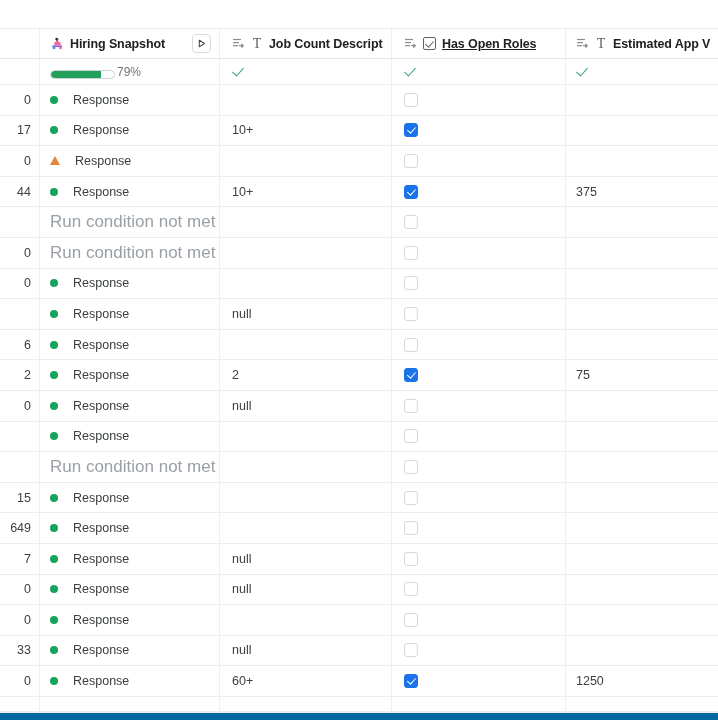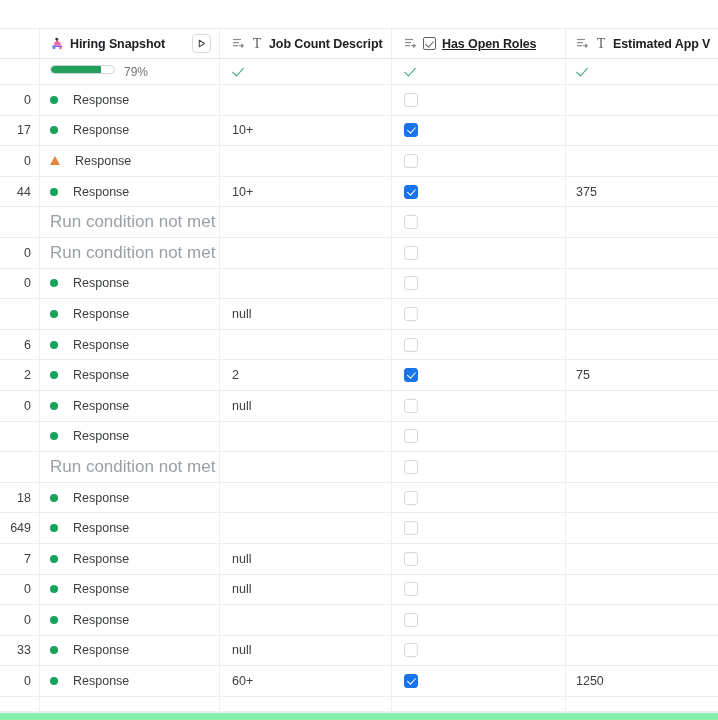--- a/index.html
+++ b/index.html
@@ -9,21 +9,21 @@
     background: #ffffff;
     font-family: "Liberation Sans", sans-serif;
     -webkit-font-smoothing: antialiased;
     overflow: hidden;
   }
 
   #app {
     position: relative;
     width: 718px;
     height: 720px;
-    background: #86efac;
+    background: #0369a1;
   }
 
   
   .top-strip {
     position: absolute;
     top: 0; left: 0;
     width: 718px; height: 28px;
     background: #ffffff;
   }
 
@@ -189,22 +189,22 @@
     margin-bottom: 1px;
   }
   .muted {
     color: #9aa0a6;
     font-size: 17px;
   }
 
   
   .progress-wrap {
     display: flex;
-    align-items: flex-start;
-    gap: 9px;
+    align-items: flex-end;
+    gap: 2px;
   }
   .progress-track {
     width: 65px; height: 9px;
     border: 1px solid #cfd3d7;
     border-radius: 5px;
     background: #fff;
     overflow: hidden;
     position: relative;
   }
   .progress-fill {
@@ -543,21 +543,21 @@
               <span class="muted">Run condition not met</span>
             </span>
           </div>
           <div class="cell col-jobcount"></div>
           <div class="cell col-openroles">
             <span class="cb off"></span>
           </div>
           <div class="cell col-appvolume"></div>
         </div>
         <div class="row">
-          <div class="cell col-num">18</div>
+          <div class="cell col-num">15</div>
           <div class="cell col-snapshot">
             <span class="status">
               <span class="dot"></span>
               <span>Response</span>
             </span>
           </div>
           <div class="cell col-jobcount"></div>
           <div class="cell col-openroles">
             <span class="cb off"></span>
           </div>

